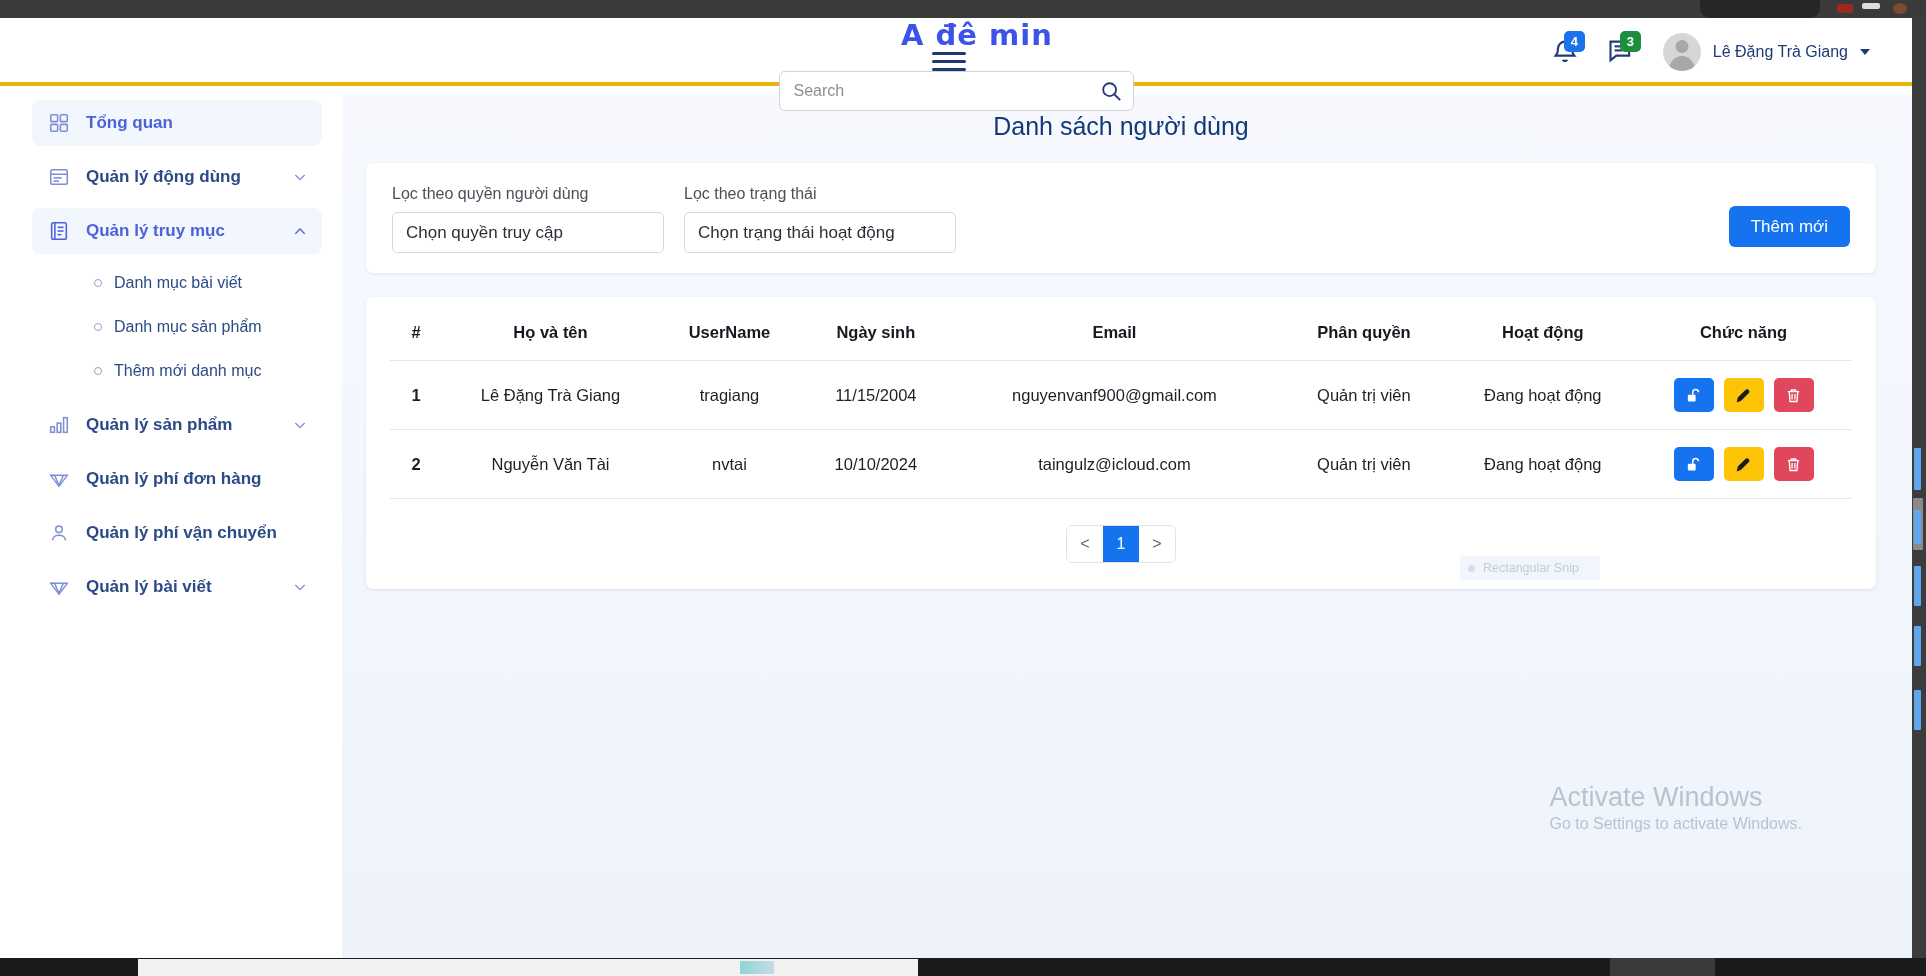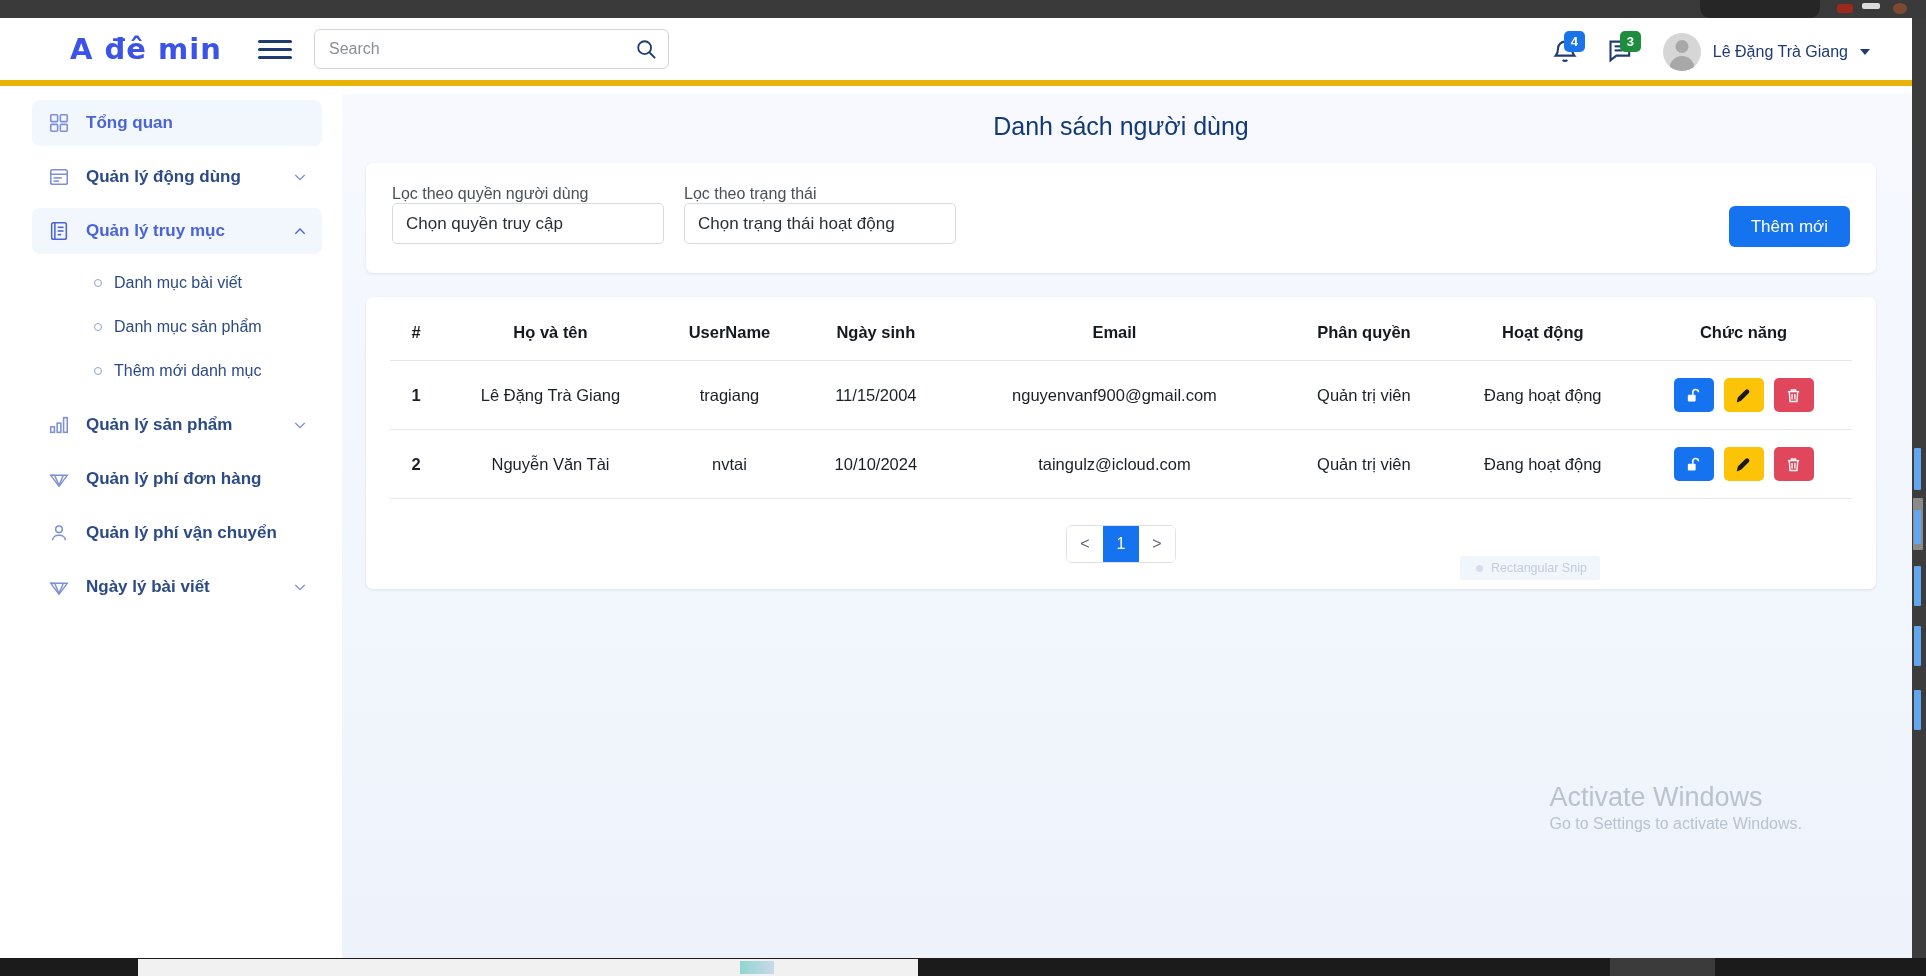--- a/index.html
+++ b/index.html
@@ -62,22 +62,23 @@
   
   .app {
     position:absolute; top:18px; left:0; width:1912px; height:940px;
     background:#ffffff; overflow:hidden;
   }
 
   
   .navbar{
     position:absolute; top:0; left:0; width:1912px; height:68px;
     background:#ffffff; display:flex; align-items:center;
-    border-bottom:6px solid #eab308;
+    border-bottom:4px solid #eab308;
     z-index:20;
+    flex-direction:column;
   }
   .brand{
     width:250px; padding-left:70px;
     font-family:"DejaVu Sans", sans-serif;
     font-size:29px; font-weight:700; color:#3b53e8; letter-spacing:1px;
     white-space:nowrap;
   }
   .hamburger{
     width:40px; height:30px; margin-left:8px; margin-right:16px;
     display:flex; flex-direction:column; justify-content:center; gap:5px;
@@ -169,21 +170,21 @@
     text-align:center; padding-top:18px;
     font-size:25px; color:#123a78; font-weight:400;
   }
 
   .card{
     background:#fff; border-radius:7px; margin:22px 36px 0 36px;
     box-shadow:0 1px 3px rgba(30,50,90,.10);
   }
   .filter-card{ padding:22px 26px 26px 26px; position:relative; height:110px;}
   .filter-row{ display:flex; align-items:flex-end; gap:20px;}
-  .field{ display:flex; flex-direction:column; }
+  .field{ display:flex; flex-direction:column; gap:9px;}
   .field label{ font-size:16px; color:#4a5059; }
   .field .sel{
     width:272px; height:41px; border:1px solid #d5dae0; border-radius:5px;
     background:#fff; display:flex; align-items:center; padding:0 13px;
     font-size:17px; color:#2a2f36; cursor:pointer;
   }
   .btn-primary{
     position:absolute; right:26px; bottom:26px;
     background:#1673f0; color:#fff; border:none; border-radius:6px;
     height:41px; padding:0 22px; font-size:17px; cursor:pointer;
@@ -227,21 +228,21 @@
   .watermark{
     position:absolute; right:110px; bottom:130px; text-align:left;
     color:#b9c2ce; user-select:none;
   }
   .watermark .w1{ font-size:27px; line-height:30px;}
   .watermark .w2{ font-size:16px; line-height:24px;}
 
   
   .snip-ghost{
     position:absolute; left:1130px; top:462px; width:140px; height:24px;
-    display:flex; align-items:center; gap:8px; padding-left:16px;
+    display:flex; align-items:center; gap:8px; padding-left:8px;
     background:rgba(238,243,252,.85); color:#c3ccd9; font-size:12.5px;
     border-radius:2px;
   }
   .snip-ghost .sdot{ width:7px;height:7px;border-radius:50%;background:#d6dde8;}
 </style>
 </head>
 <body>
 
 <div id="screen">
 
@@ -385,21 +386,21 @@
       </div>
 
 
       <div class="side-item">
         <svg class="sv" viewBox="0 0 24 24" fill="none" stroke="#7d8fd6" stroke-width="1.6">
           <path d="M3 8h18l-9 12z"></path>
           <line x1="3" y1="8" x2="7" y2="8"></line>
           <line x1="7.5" y1="8.5" x2="12" y2="19"></line>
           <line x1="16.5" y1="8.5" x2="12" y2="19"></line>
         </svg>
-        <span class="lbl">Ngày lý bài viết</span>
+        <span class="lbl">Quản lý bài viết</span>
         <svg class="chev" viewBox="0 0 24 24" fill="none" stroke="#7d8fd6" stroke-width="2">
           <polyline points="5,9 12,16 19,9"></polyline>
         </svg>
       </div>
 
     </div>
 
     <div class="content">
 
       <div class="page-title">Danh sách người dùng</div>

